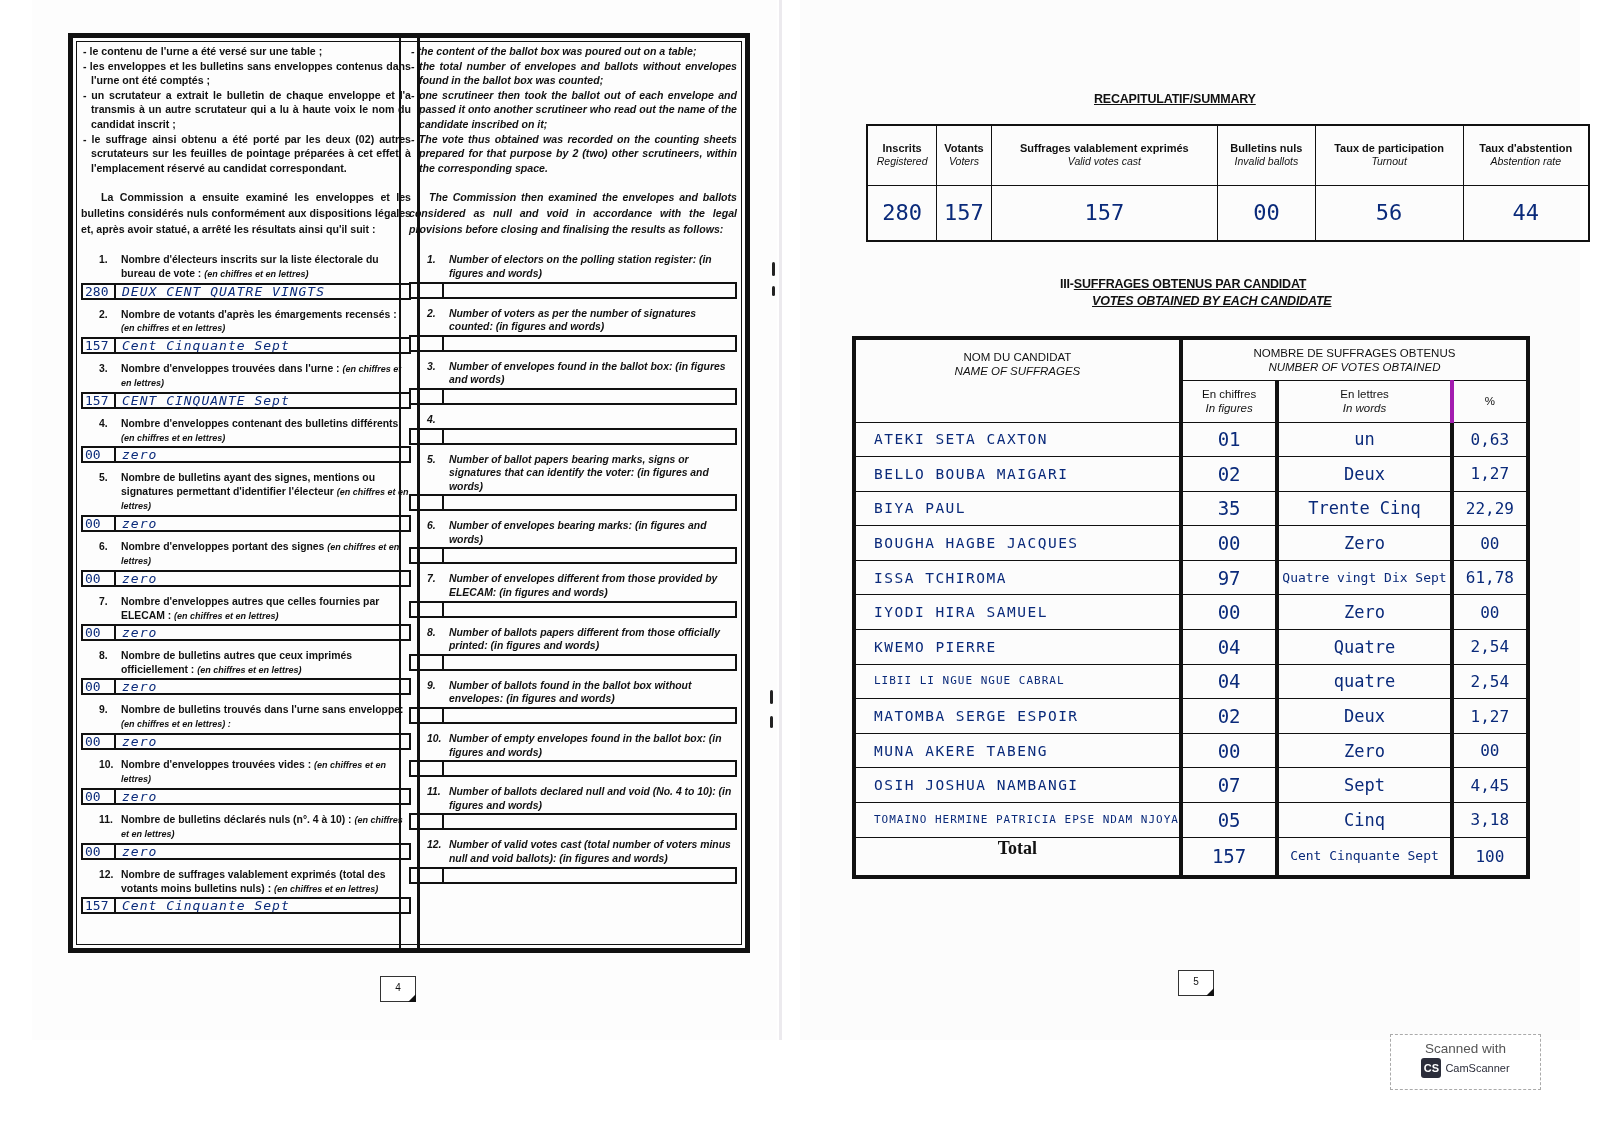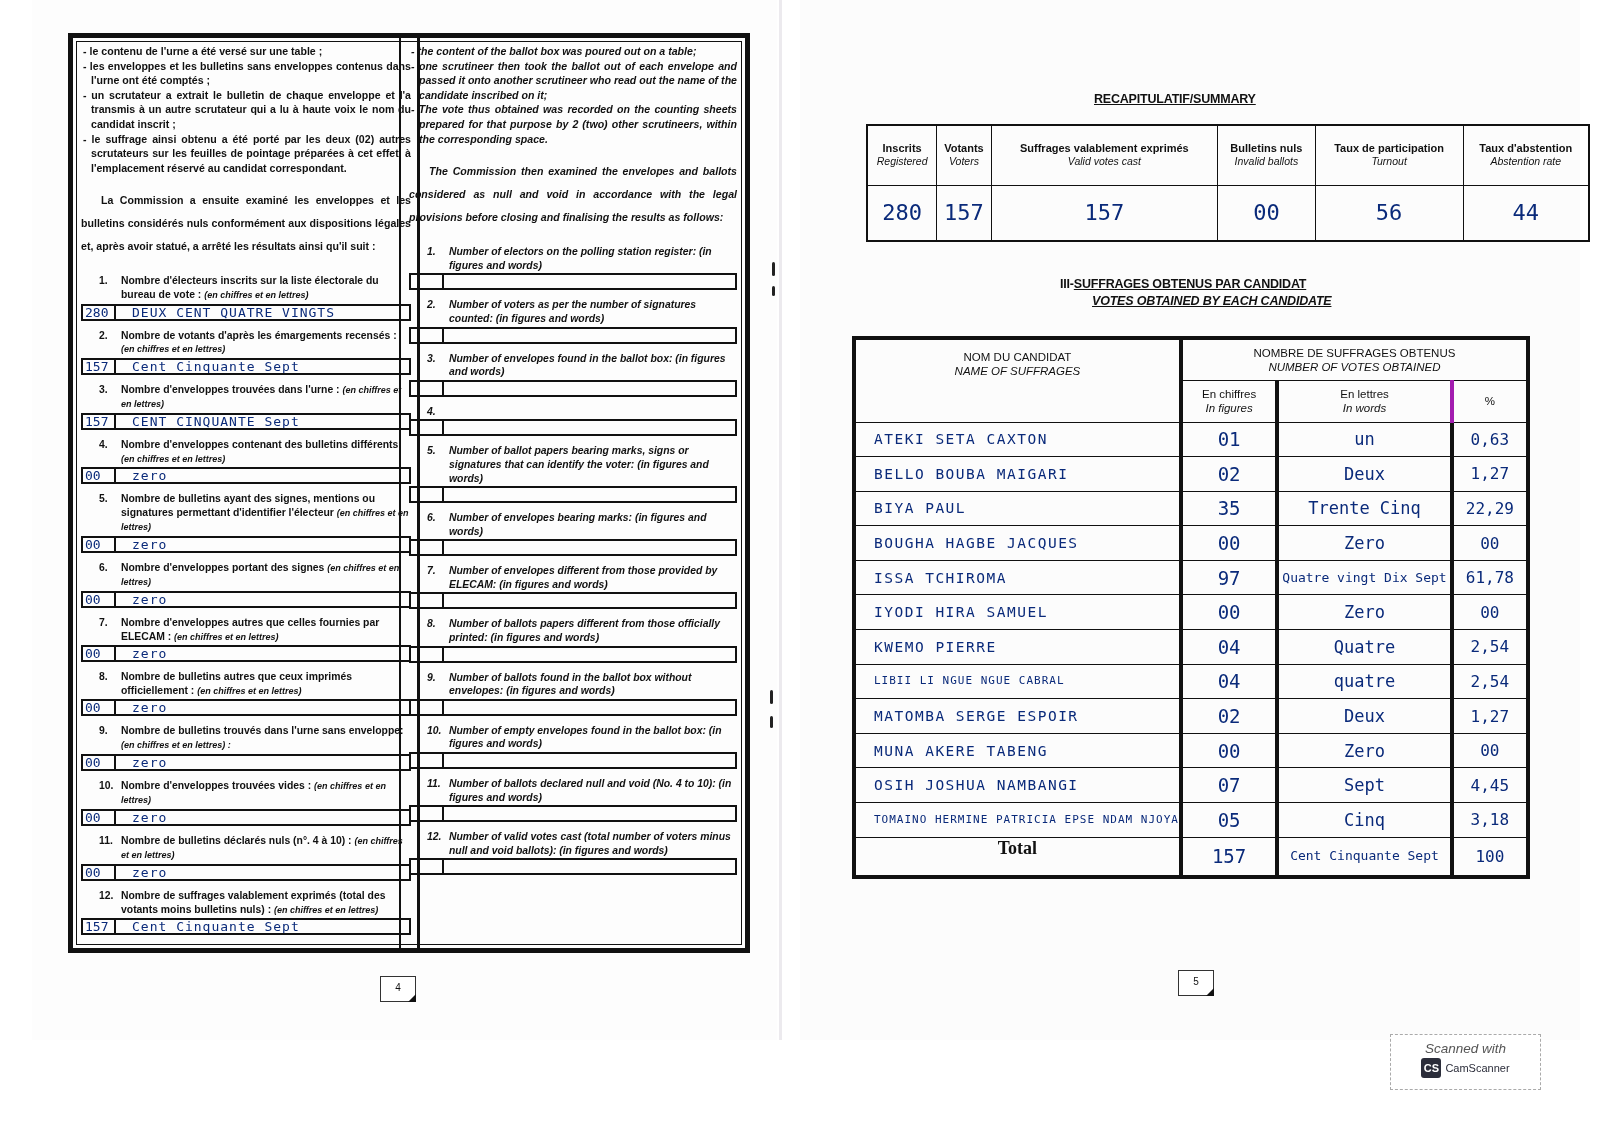--- a/index.html
+++ b/index.html
@@ -16,33 +16,33 @@
     border: 5px solid #111; outline: 1px solid #111; outline-offset: -9px;
   }
   .form-col { position: absolute; top: 0; bottom: 0; }
   .col-fr { left: 0; width: 347px; border-right: 3px solid #111; padding: 6px 6px 0 8px; }
   .col-en { left: 326px; right: 0; border-left: 2px solid #111; padding: 6px 8px 0 8px; }
 
   .bullets { list-style: none; font-size: 10.6px; line-height: 14.6px; font-weight: bold; }
   .bullets li { padding-left: 10px; text-indent: -8px; text-align: justify; }
   .bullets li::before { content: "- "; }
   .col-en .bullets, .col-en .para, .col-en .q-label { font-style: italic; }
-  .para { font-size: 10.6px; line-height: 23px; font-weight: bold; text-indent: 20px; text-align: justify; margin-top: 14px; }
+  .para { font-size: 10.6px; line-height: 16px; font-weight: bold; text-indent: 20px; text-align: justify; margin-top: 14px; }
 
   .questions { margin-top: 16px; }
   .q { margin-bottom: 2px; }
   .q-label { font-size: 10.4px; line-height: 13.6px; font-weight: bold; display: flex; padding-left: 18px; }
   .q-num { width: 22px; flex: none; }
   .q-sub { font-style: italic; font-size: 9px; }
   .answer {
     display: flex; height: 17px; border: 2px solid #111; margin: 1px 0 8px 0; font-family: "DejaVu Sans Mono", monospace;
     color: #0a2a7a; font-size: 13px; line-height: 14px;
   }
   .answer .fig { width: 33px; border-right: 2px solid #111; padding-left: 2px; overflow: hidden; white-space: nowrap; }
-  .answer .words { flex: 1; padding-left: 16px; white-space: nowrap; overflow: hidden; letter-spacing: 1px; }
+  .answer .words { flex: 1; padding-left: 6px; white-space: nowrap; overflow: hidden; letter-spacing: 1px; font-style: italic; }
 
   .page-num {
     position: absolute; width: 36px; height: 26px; border: 1px solid #333; background: #fff;
     font-size: 10px; text-align: center; line-height: 22px;
   }
   .page-num::after { content: ""; position: absolute; right: -1px; bottom: -1px; border-left: 8px solid transparent; border-bottom: 8px solid #111; }
 
   
   .section-title { position: absolute; font-weight: bold; font-size: 12.5px; text-decoration: underline; letter-spacing: -0.2px; }
   .summary-table { position: absolute; left: 866px; top: 124px; width: 724px; border-collapse: collapse; border: 2px solid #111; }
@@ -65,21 +65,21 @@
   .votes-table td.words { text-align: center; width: 190px; border-right: 4px solid #111; font-size: 17px; }
   .votes-table td.words.small { font-size: 13px; line-height: 14px; }
   .votes-table td.pct { text-align: center; width: 80px; font-size: 16px; }
   .votes-table tr.total td { height: 40px; }
   .votes-table td.total-label { font-family: "Liberation Serif", serif; font-weight: bold; color: #111; font-size: 18px; text-align: center; letter-spacing: 0; vertical-align: top; border-right: 4px solid #111; }
 
   .scan-badge {
     position: absolute; left: 1390px; top: 1034px; width: 151px; height: 56px;
     border: 1px dashed #aaa; background: #fff; text-align: center;
   }
-  .scan-badge .line1 { font-size: 13.5px; color: #555; margin-top: 6px; font-style: italic; }
+  .scan-badge .line1 { font-size: 13.5px; color: #555; margin-top: 6px; }
   .scan-badge .line2 { display: flex; align-items: center; justify-content: center; gap: 4px; margin-top: 2px; }
   .cs-logo { width: 20px; height: 20px; background: #2b2d3a; color: #fff; font-size: 11px; font-weight: bold; border-radius: 3px; line-height: 20px; }
   .cs-name { font-size: 11px; font-weight: normal; color: #2b2d3a; }
 
   .tick-mark { position: absolute; width: 3px; height: 14px; background: #222; border-radius: 2px; }
 </style>
 </head>
 <body>
 
 <div class="page-left"></div>
@@ -214,20 +214,21 @@
           <div class="answer">
             <span class="fig">157</span>
             <span class="words">Cent Cinquante Sept</span>
           </div>
         </div>
       </div>
   </div>
   <div class="form-col col-en">
     <ul class="bullets">
       <li>the content of the ballot box was poured out on a table;</li>
+      <li>the total number of envelopes and ballots without envelopes found in the ballot box was counted;</li>
       <li>one scrutineer then took the ballot out of each envelope and passed it onto another scrutineer who read out the name of the candidate inscribed on it;</li>
       <li>The vote thus obtained was recorded on the counting sheets prepared for that purpose by 2 (two) other scrutineers, within the corresponding space.</li>
     </ul>
     <p class="para">The Commission then examined the envelopes and ballots considered as null and void in accordance with the legal provisions before closing and finalising the results as follows:</p>
     <div class="questions" id="en-questions">
         <div class="q">
           <div class="q-label">
             <span class="q-num">1.</span>
             <span><span>Number of electors on the polling station register: (in figures and words)</span></span>
           </div>

